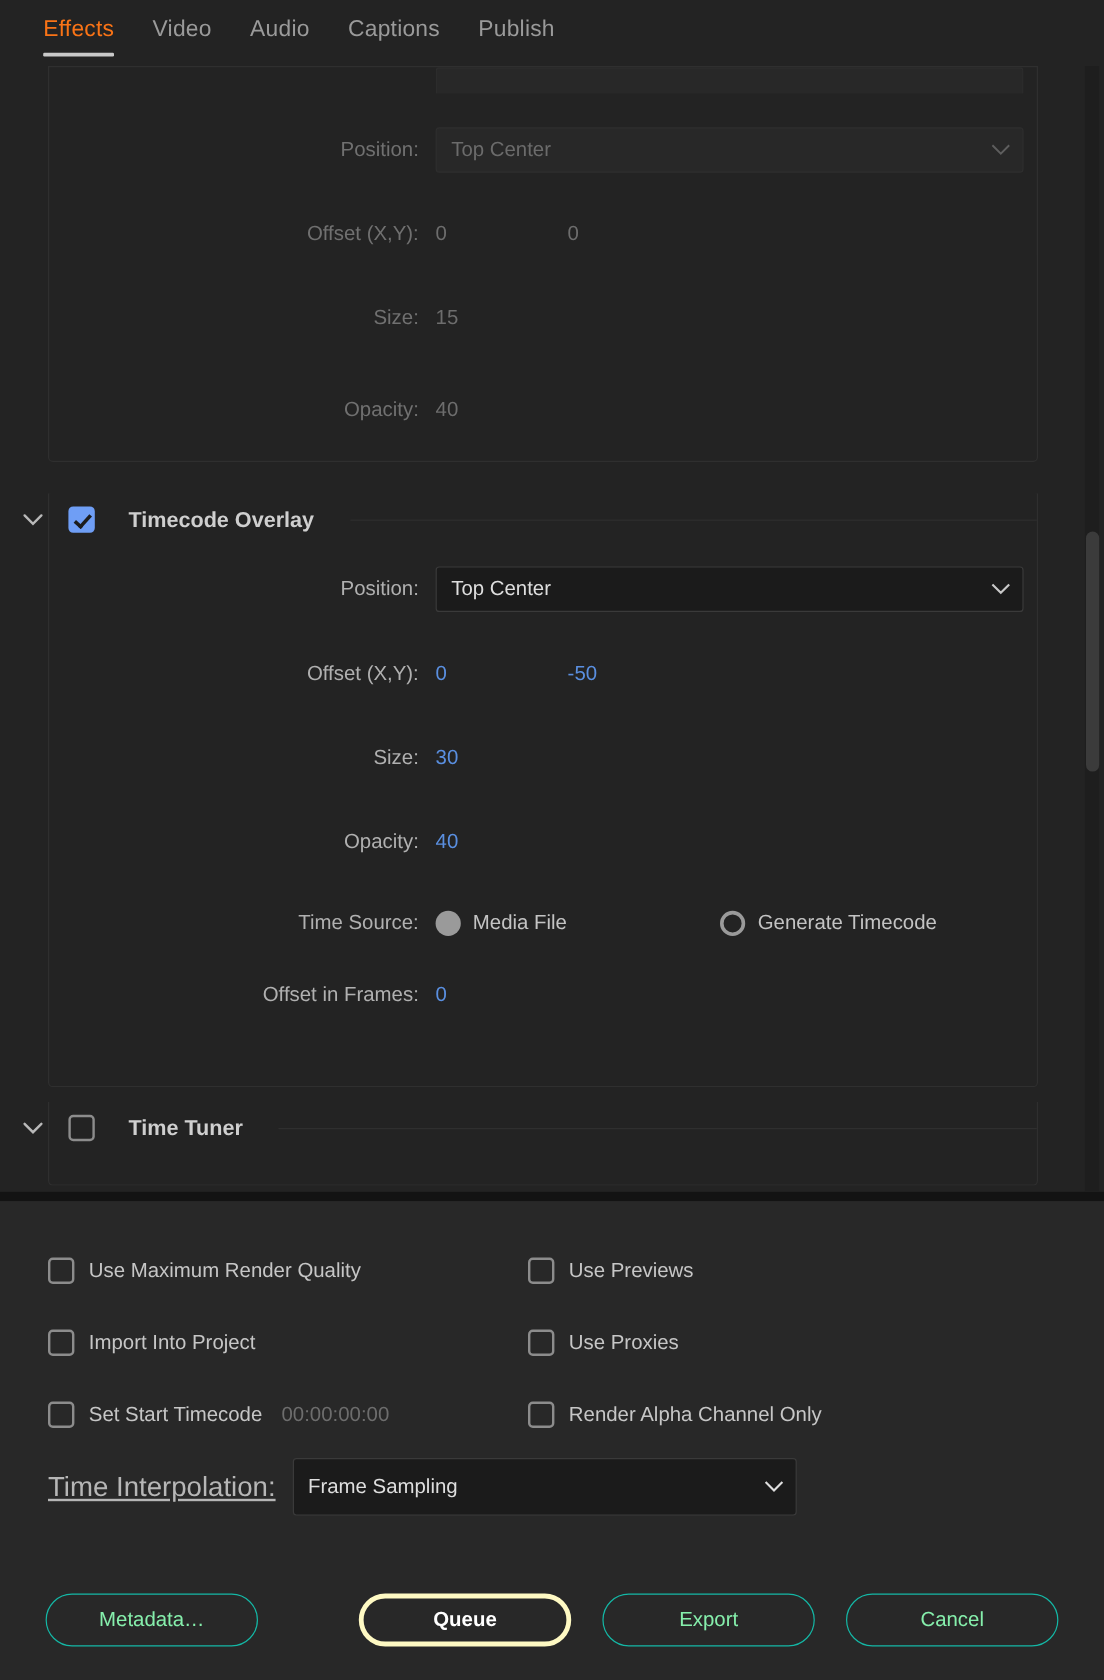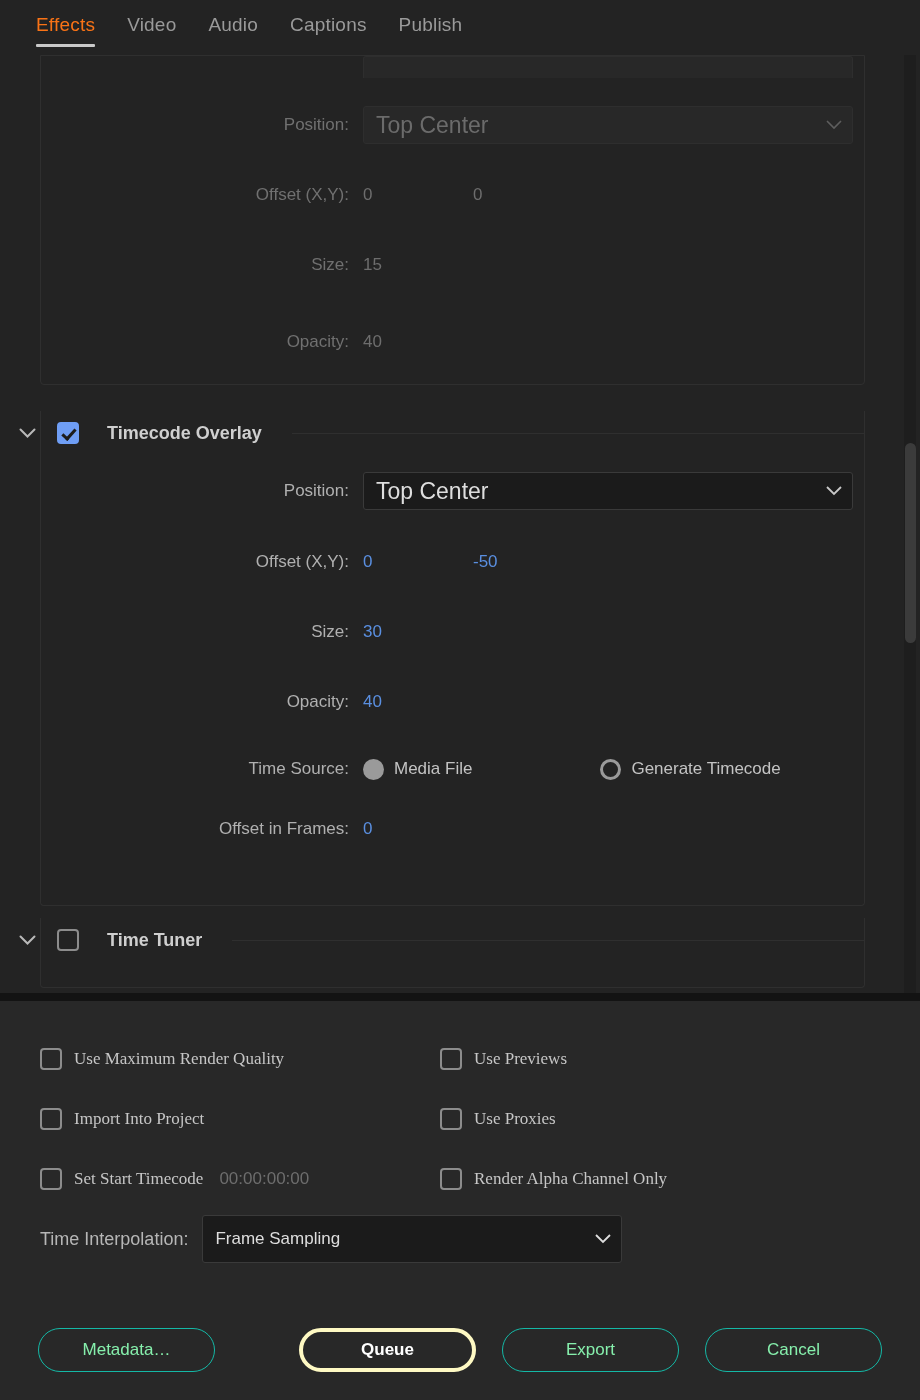--- a/index.html
+++ b/index.html
@@ -168,21 +168,21 @@
 
   .select {
     width: 490px;
     height: 38px;
     background: #1b1b1b;
     border: 1px solid #3a3a3a;
     border-radius: 3px;
     display: flex;
     align-items: center;
     padding: 0 10px 0 12px;
-    font-size: 23px;
+    font-size: 17px;
     color: #dedede;
     cursor: pointer;
     justify-content: space-between;
   }
   .select.disabled {
     background: #282828;
     border-color: #2e2e2e;
     color: #6b6b6b;
     cursor: default;
   }
@@ -263,40 +263,40 @@
     display: flex;
     align-items: center;
     height: 60px;
     gap: 12px;
     cursor: pointer;
   }
   .cbrow .cbtext {
     font-size: 17px;
     color: #c6c6c6;
     white-space: nowrap;
-    font-family: Liberation Serif, serif;
   }
   .cbrow .tcval {
     font-size: 17px;
     color: #6d6d6d;
     margin-left: 4px;
   }
 
   .interp-row {
     display: flex;
     align-items: center;
     padding-left: 40px;
     height: 60px;
     gap: 0;
   }
   .interp-label {
-    font-size: 18px;
+    font-size: 23px;
     color: #b6b6b6;
     margin-right: 14px;
     white-space: nowrap;
+    text-decoration: underline;
   }
   .interp-select {
     width: 420px;
     height: 48px;
     background: #1b1b1b;
     border: 1px solid #3a3a3a;
     border-radius: 3px;
     display: flex;
     align-items: center;
     justify-content: space-between;

